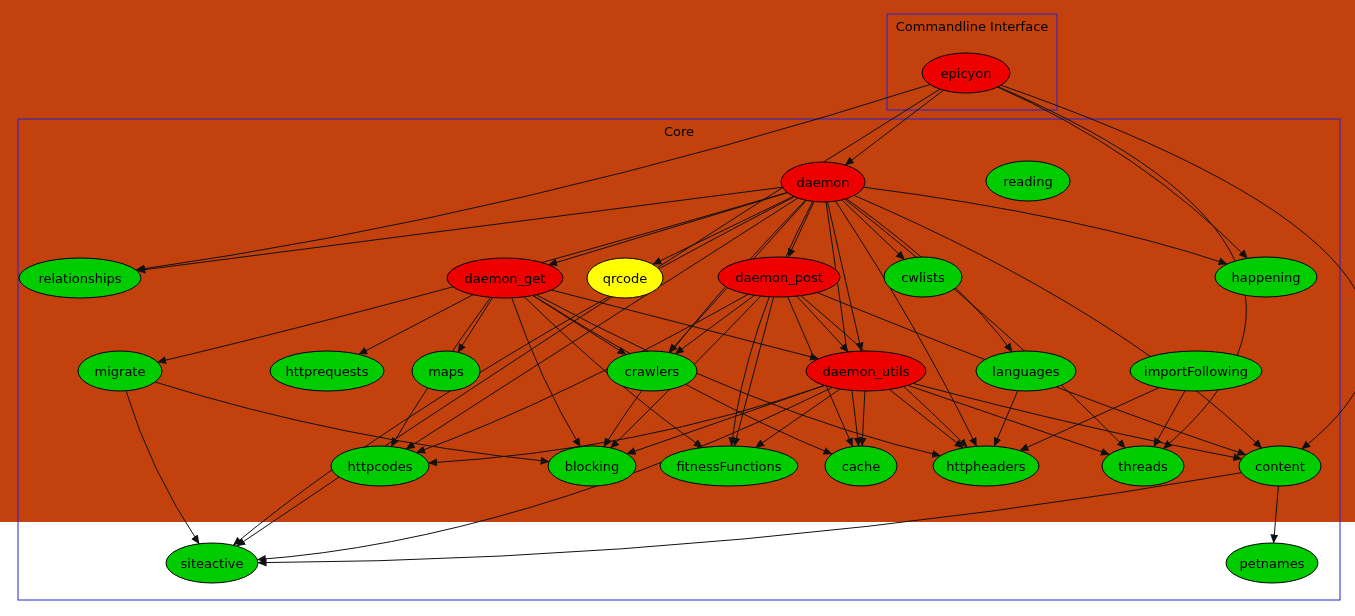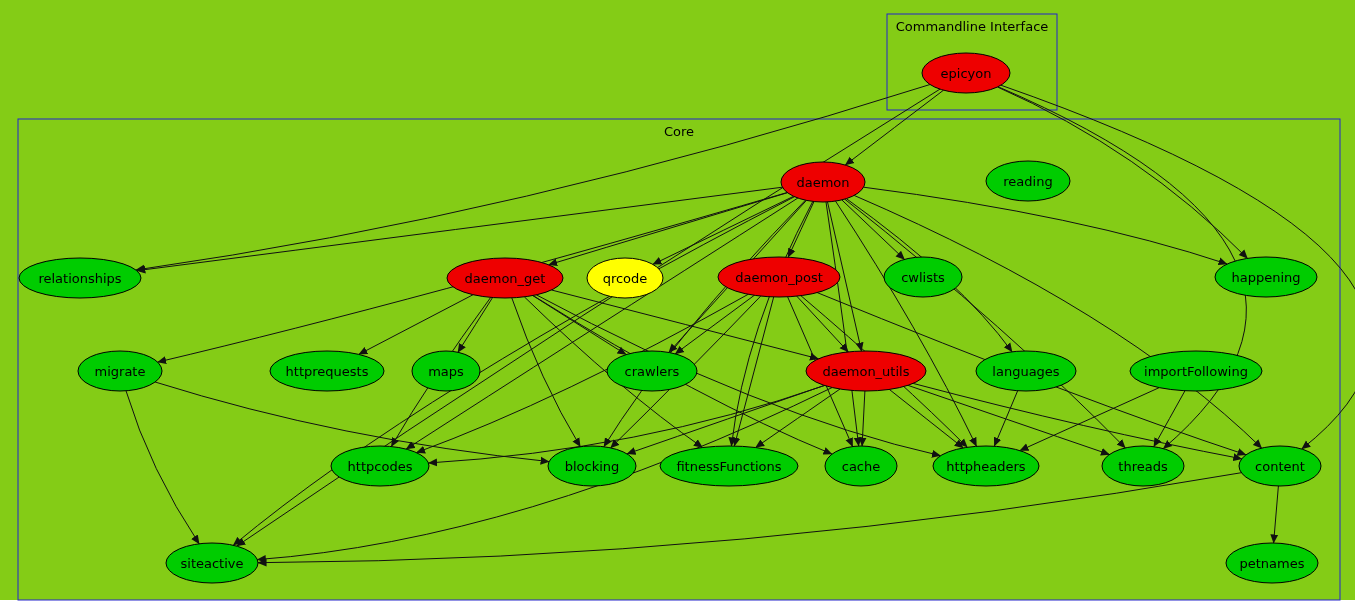--- a/index.html
+++ b/index.html
@@ -7,22 +7,22 @@
     padding: 0;
     background: #ffffff;
     width: 1355px;
     height: 616px;
     overflow: hidden;
     font-family: "DejaVu Sans", sans-serif;
   }
   .canvas {
     position: relative;
     width: 1355px;
-    height: 600px;
-    background: #84cc16;
+    height: 522px;
+    background: #c2410c;
   }
   svg text {
     font-family: "DejaVu Sans", sans-serif;
     fill: #000000;
   }
 </style>
 </head>
 <body>
 
 <div class="canvas">

